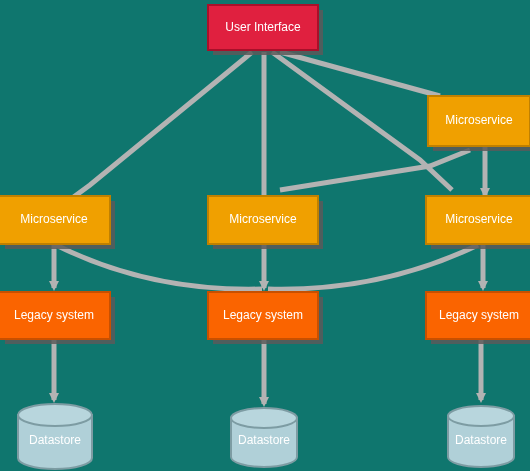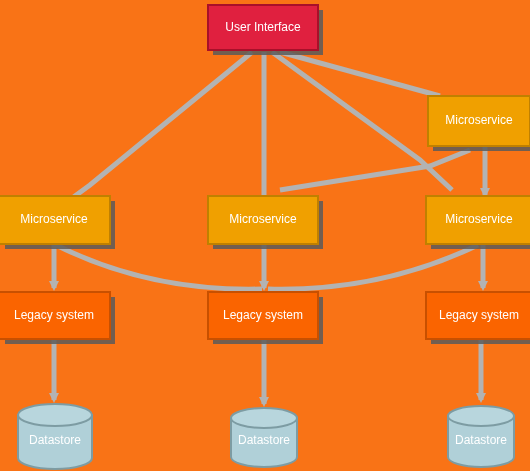--- a/index.html
+++ b/index.html
@@ -4,21 +4,21 @@
 <style>
   html, body {
     margin: 0;
     padding: 0;
     background: #000000;
   }
   #diagram-root {
     position: relative;
     width: 530px;
     height: 471px;
-    background: #f97316;
+    background: #0f766e;
     overflow: hidden;
     font-family: "Liberation Sans", sans-serif;
   }
   #diagram-svg {
     position: absolute;
     left: 0;
     top: 0;
     width: 530px;
     height: 471px;
   }

